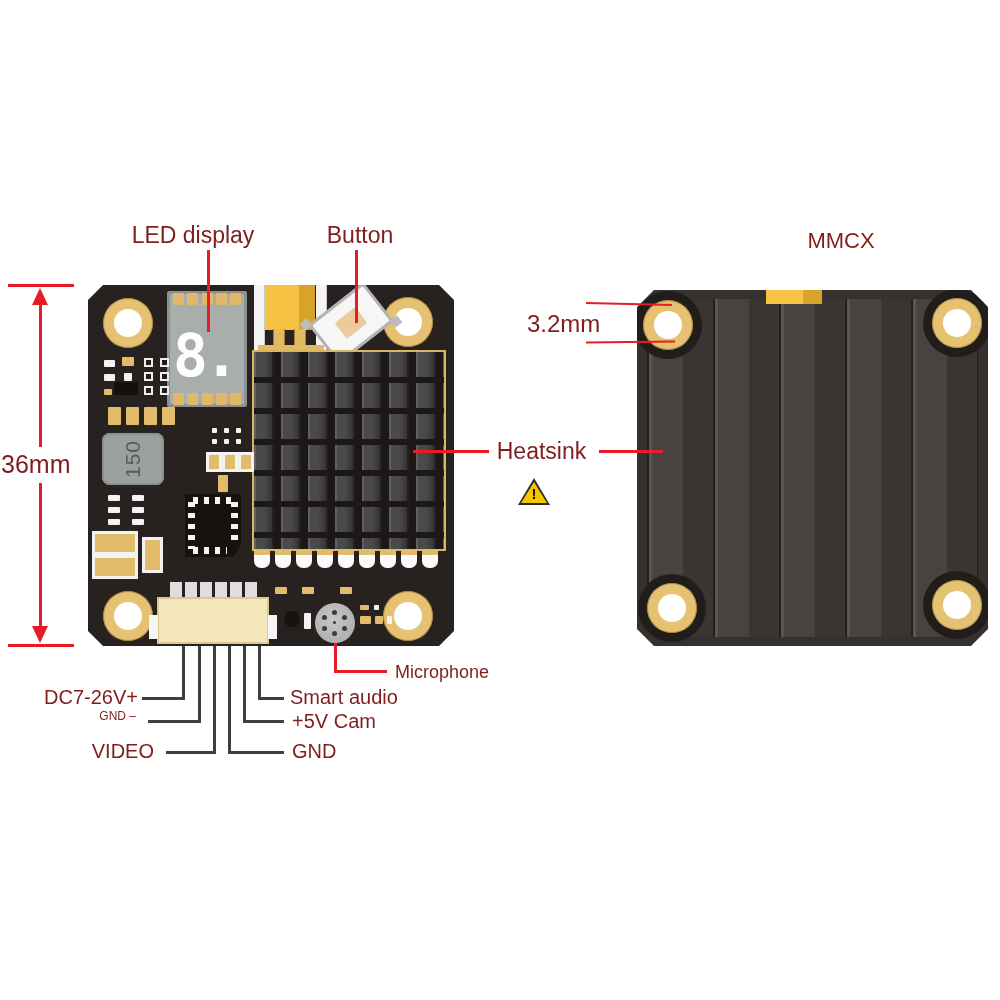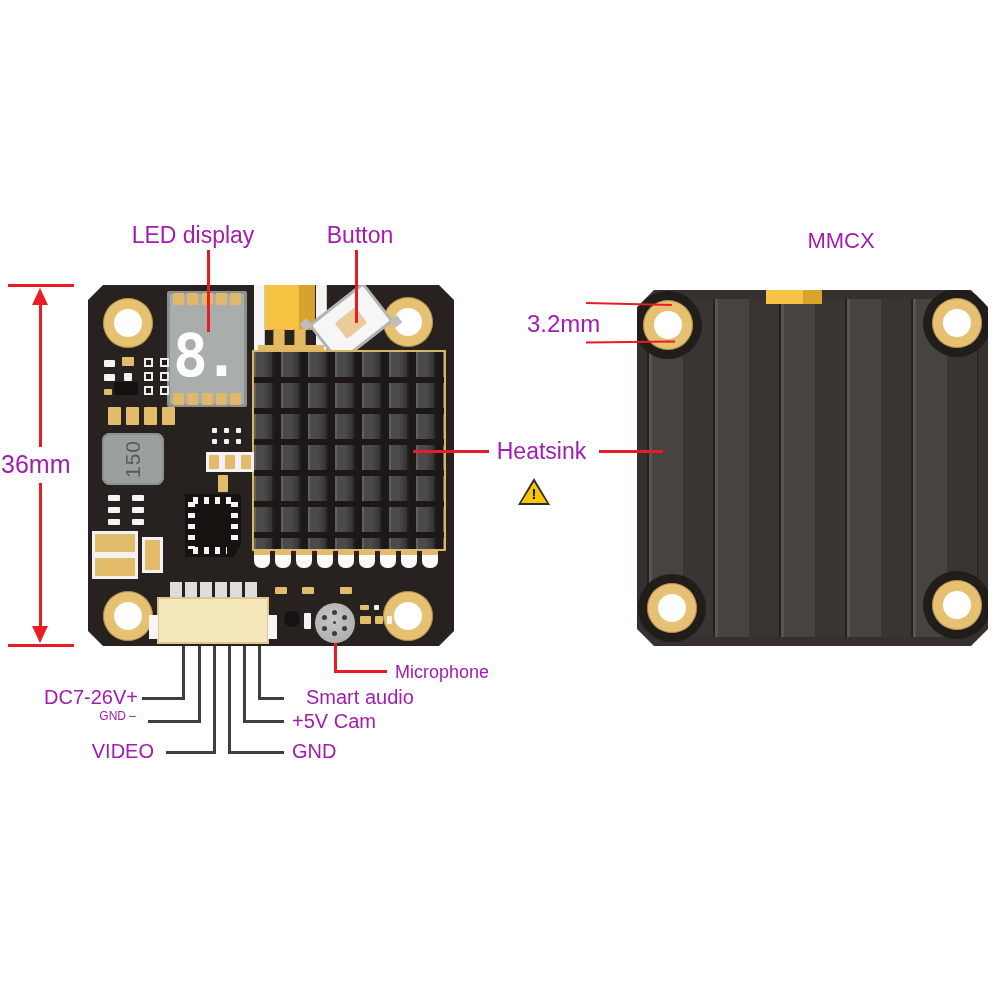--- a/index.html
+++ b/index.html
@@ -1,21 +1,21 @@
 <!DOCTYPE html>
 <html><head>
 <meta charset="utf-8">
 <style>
   html,body{margin:0;padding:0;background:#fff;}
   .stage{position:relative;width:1000px;height:1000px;background:#ffffff;overflow:hidden;
          font-family:"Liberation Sans", sans-serif;color:#1c1c1c;}
   .abs{position:absolute;}
 
   
-  .lbl{position:absolute;color:#a21caf;white-space:nowrap;}
+  .lbl{position:absolute;color:#7f1d1d;white-space:nowrap;}
   .redline{position:absolute;background:#e81c24;}
   .blackline{position:absolute;background:#3f3f3f;}
 
   
   .arrow-up{position:absolute;width:0;height:0;border-left:8px solid transparent;
             border-right:8px solid transparent;border-bottom:17px solid #e81c24;}
   .arrow-down{position:absolute;width:0;height:0;border-left:8px solid transparent;
             border-right:8px solid transparent;border-top:17px solid #e81c24;}
 
   
@@ -363,17 +363,17 @@
     <div class="blackline" style="left:228px;top:751px;width:56px;height:3px;"></div>
     <div class="blackline" style="left:243px;top:646px;width:3px;height:77px;"></div>
     <div class="blackline" style="left:243px;top:720px;width:41px;height:3px;"></div>
     <div class="blackline" style="left:258px;top:646px;width:3px;height:54px;"></div>
     <div class="blackline" style="left:258px;top:697px;width:26px;height:3px;"></div>
   </div>
 
   <div class="lbl" style="left:28px;top:686px;width:110px;text-align:right;font-size:20px;">DC7-26V+</div>
   <div class="lbl" style="left:28px;top:709px;width:108px;text-align:right;font-size:12px;">GND –</div>
   <div class="lbl" style="left:28px;top:740px;width:126px;text-align:right;font-size:20px;">VIDEO</div>
-  <div class="lbl" style="left:290px;top:686px;font-size:20px;margin-left:16px;">Smart audio</div>
+  <div class="lbl" style="left:290px;top:686px;font-size:20px;">Smart audio</div>
   <div class="lbl" style="left:292px;top:710px;font-size:20px;">+5V Cam</div>
   <div class="lbl" style="left:292px;top:740px;font-size:20px;">GND</div>
 
 </div>
 
 </body></html>

